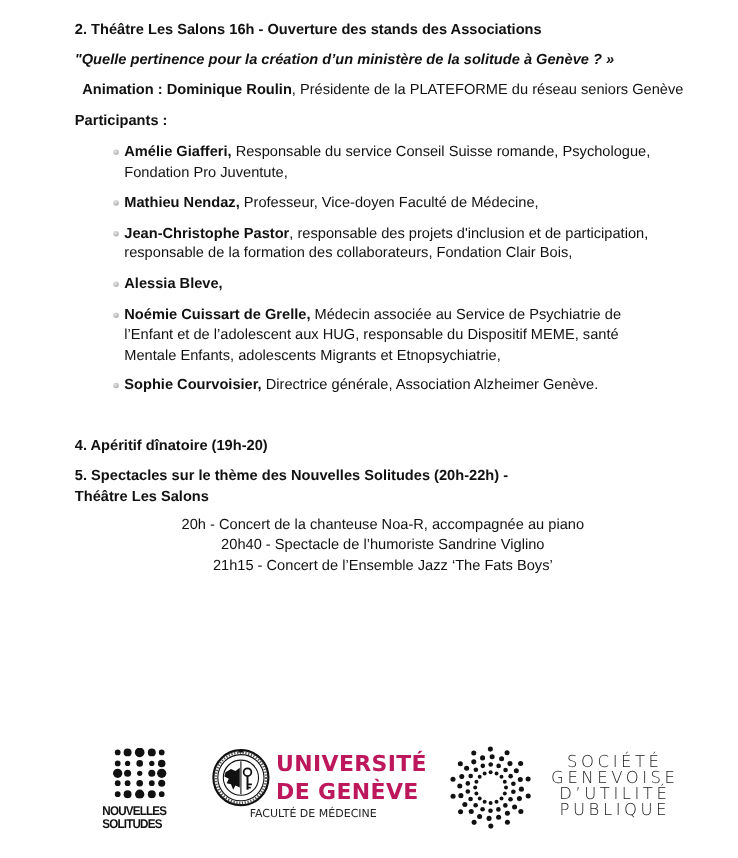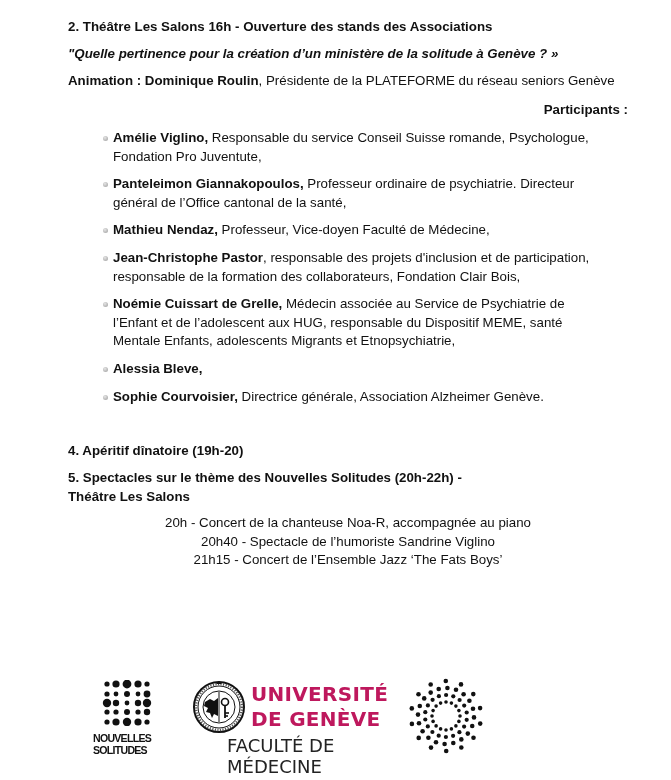--- a/index.html
+++ b/index.html
@@ -5,22 +5,22 @@
   html, body { margin: 0; padding: 0; background: #ffffff; }
   body {
     width: 671px; height: 780px; position: relative; overflow: hidden;
     font-family: "Liberation Sans", sans-serif; color: #111111; font-size: 13.3px;
   }
   .page { position: absolute; left: 68px; top: 17px; width: 560px; }
   p { margin: 0; line-height: 19px; }
   .b { font-weight: bold; }
   .heading { font-weight: bold; margin-bottom: 8px; }
   .quote { font-weight: bold; font-style: italic; margin-bottom: 8px; }
-  .anim { margin-bottom: 10px; }
-  .participants-label { font-weight: bold; margin-bottom: 10px; text-align: right; }
+  .anim { margin-bottom: 10px; text-align: center; }
+  .participants-label { font-weight: bold; margin-bottom: 10px; }
   ul.participants { list-style: none; margin: 0; padding: 0 0 0 45px; }
   ul.participants li { position: relative; line-height: 18.6px; margin-bottom: 9px; width: 480px; }
   ul.participants li .bullet {
     position: absolute; left: -10px; top: 7px; width: 5px; height: 5px; border-radius: 50%;
     background: radial-gradient(circle at 40% 35%, #e6e6e6, #9a9a9a);
   }
   .spacer { height: 26px; }
   .schedule p { line-height: 18.5px; text-align: center; }
   .logos { position: absolute; top: 672px; left: 0; width: 671px; height: 95px; }
   .logo-ns { position: absolute; left: 93px; top: 8px; width: 70px; }
@@ -32,45 +32,44 @@
   .logo-unige { position: absolute; left: 192px; top: 8px; width: 190px; height: 80px; }
   .logo-unige .seal { position: absolute; left: 0; top: 0; }
   .logo-unige .u1, .logo-unige .u2 {
     position: absolute; left: 59px; font-family: "DejaVu Sans", sans-serif; font-weight: bold;
     font-size: 20px; color: #be185d; letter-spacing: 0.3px; line-height: 22px;
   }
   .logo-unige .u1 { top: 3px; }
   .logo-unige .u2 { top: 28px; }
   .logo-unige .fac {
     position: absolute; left: 35px; top: 55px; font-family: "DejaVu Sans", sans-serif;
-    font-size: 18px; color: #222; letter-spacing: 0px;
+    font-size: 10px; color: #222; letter-spacing: 0px;
   }
   .logo-sgup { position: absolute; left: 408px; top: 6px; width: 200px; height: 85px; }
   .logo-sgup svg { position: absolute; left: 0; top: 0; }
   .logo-sgup .sg-text {
     position: absolute; left: 93px; top: 7px; font-family: "DejaVu Sans", sans-serif;
     font-size: 15px; line-height: 14.5px; letter-spacing: 3.2px; color: #222; text-align: center; font-weight: 300;
   }
 </style>
 </head>
 <body>
 
 <div class="page">
   <p class="heading">2. Théâtre Les Salons 16h - Ouverture des stands des Associations</p>
   <p class="quote">"Quelle pertinence pour la création d’un ministère de la solitude à Genève ? »</p>
   <p class="anim"><span class="b">Animation : </span><span class="b">Dominique Roulin</span><span>, Présidente de la PLATEFORME du réseau seniors Genève</span></p>
   <p class="participants-label">Participants :</p>
 
   <ul class="participants">
-    <li><span class="bullet"></span><span class="b">Amélie Viglino,</span><span> Responsable du service Conseil Suisse romande, Psychologue, Fondation Pro Juventute,</span></li>
-    <li><span class="bullet"></span><span class="b">Panteleimon Giannakopoulos,</span><span> Professeur ordinaire de psychiatrie. Directeur général de l’Office cantonal de la santé,</span></li>
+    <li><span class="bullet"></span><span class="b">Amélie Giafferi,</span><span> Responsable du service Conseil Suisse romande, Psychologue, Fondation Pro Juventute,</span></li>
     <li><span class="bullet"></span><span class="b">Mathieu Nendaz,</span><span> Professeur, Vice-doyen Faculté de Médecine,</span></li>
     <li><span class="bullet"></span><span class="b">Jean-Christophe Pastor</span><span>, responsable des projets d'inclusion et de participation, responsable de la formation des collaborateurs, Fondation Clair Bois,</span></li>
+    <li><span class="bullet"></span><span class="b">Alessia Bleve,</span><span></span></li>
     <li><span class="bullet"></span><span class="b">Noémie Cuissart de Grelle,</span><span> Médecin associée au Service de Psychiatrie de l’Enfant et de l’adolescent aux HUG, responsable du Dispositif MEME, santé Mentale Enfants, adolescents Migrants et Etnopsychiatrie,</span></li>
-    <li><span class="bullet"></span><span class="b">Alessia Bleve,</span><span></span></li>
     <li><span class="bullet"></span><span class="b">Sophie Courvoisier,</span><span> Directrice générale, Association Alzheimer Genève.</span></li>
   </ul>
 
   <div class="spacer"></div>
 
   <p class="heading">4. Apéritif dînatoire (19h-20)</p>
   <p class="heading" style="width:420px">5. Spectacles sur le thème des Nouvelles Solitudes (20h-22h) - Théâtre Les Salons</p>
   <div class="schedule">
     <p>20h - Concert de la chanteuse Noa-R, accompagnée au piano</p>
     <p>20h40 - Spectacle de l’humoriste Sandrine Viglino</p>
@@ -201,14 +200,20 @@
         <circle cx="10.7" cy="59.9" r="2.3" fill="#111"></circle>
         <circle cx="3.9" cy="45.9" r="2.3" fill="#111"></circle>
         <circle cx="3.8" cy="30.4" r="2.3" fill="#111"></circle>
         <circle cx="10.5" cy="16.3" r="2.3" fill="#111"></circle>
         <circle cx="22.7" cy="6.5" r="2.3" fill="#111"></circle>
         <circle cx="37.8" cy="3.0" r="2.3" fill="#111"></circle>
         <circle cx="53.0" cy="6.4" r="2.3" fill="#111"></circle>
         <circle cx="65.3" cy="16.1" r="2.3" fill="#111"></circle>
         <circle cx="72.1" cy="30.1" r="2.3" fill="#111"></circle>
       </svg>
+    <div class="sg-text">
+      <div>SOCIÉTÉ</div>
+      <div>GENEVOISE</div>
+      <div>D’UTILITÉ</div>
+      <div>PUBLIQUE</div>
+    </div>
   </div>
 </div>
 
 </body></html>

